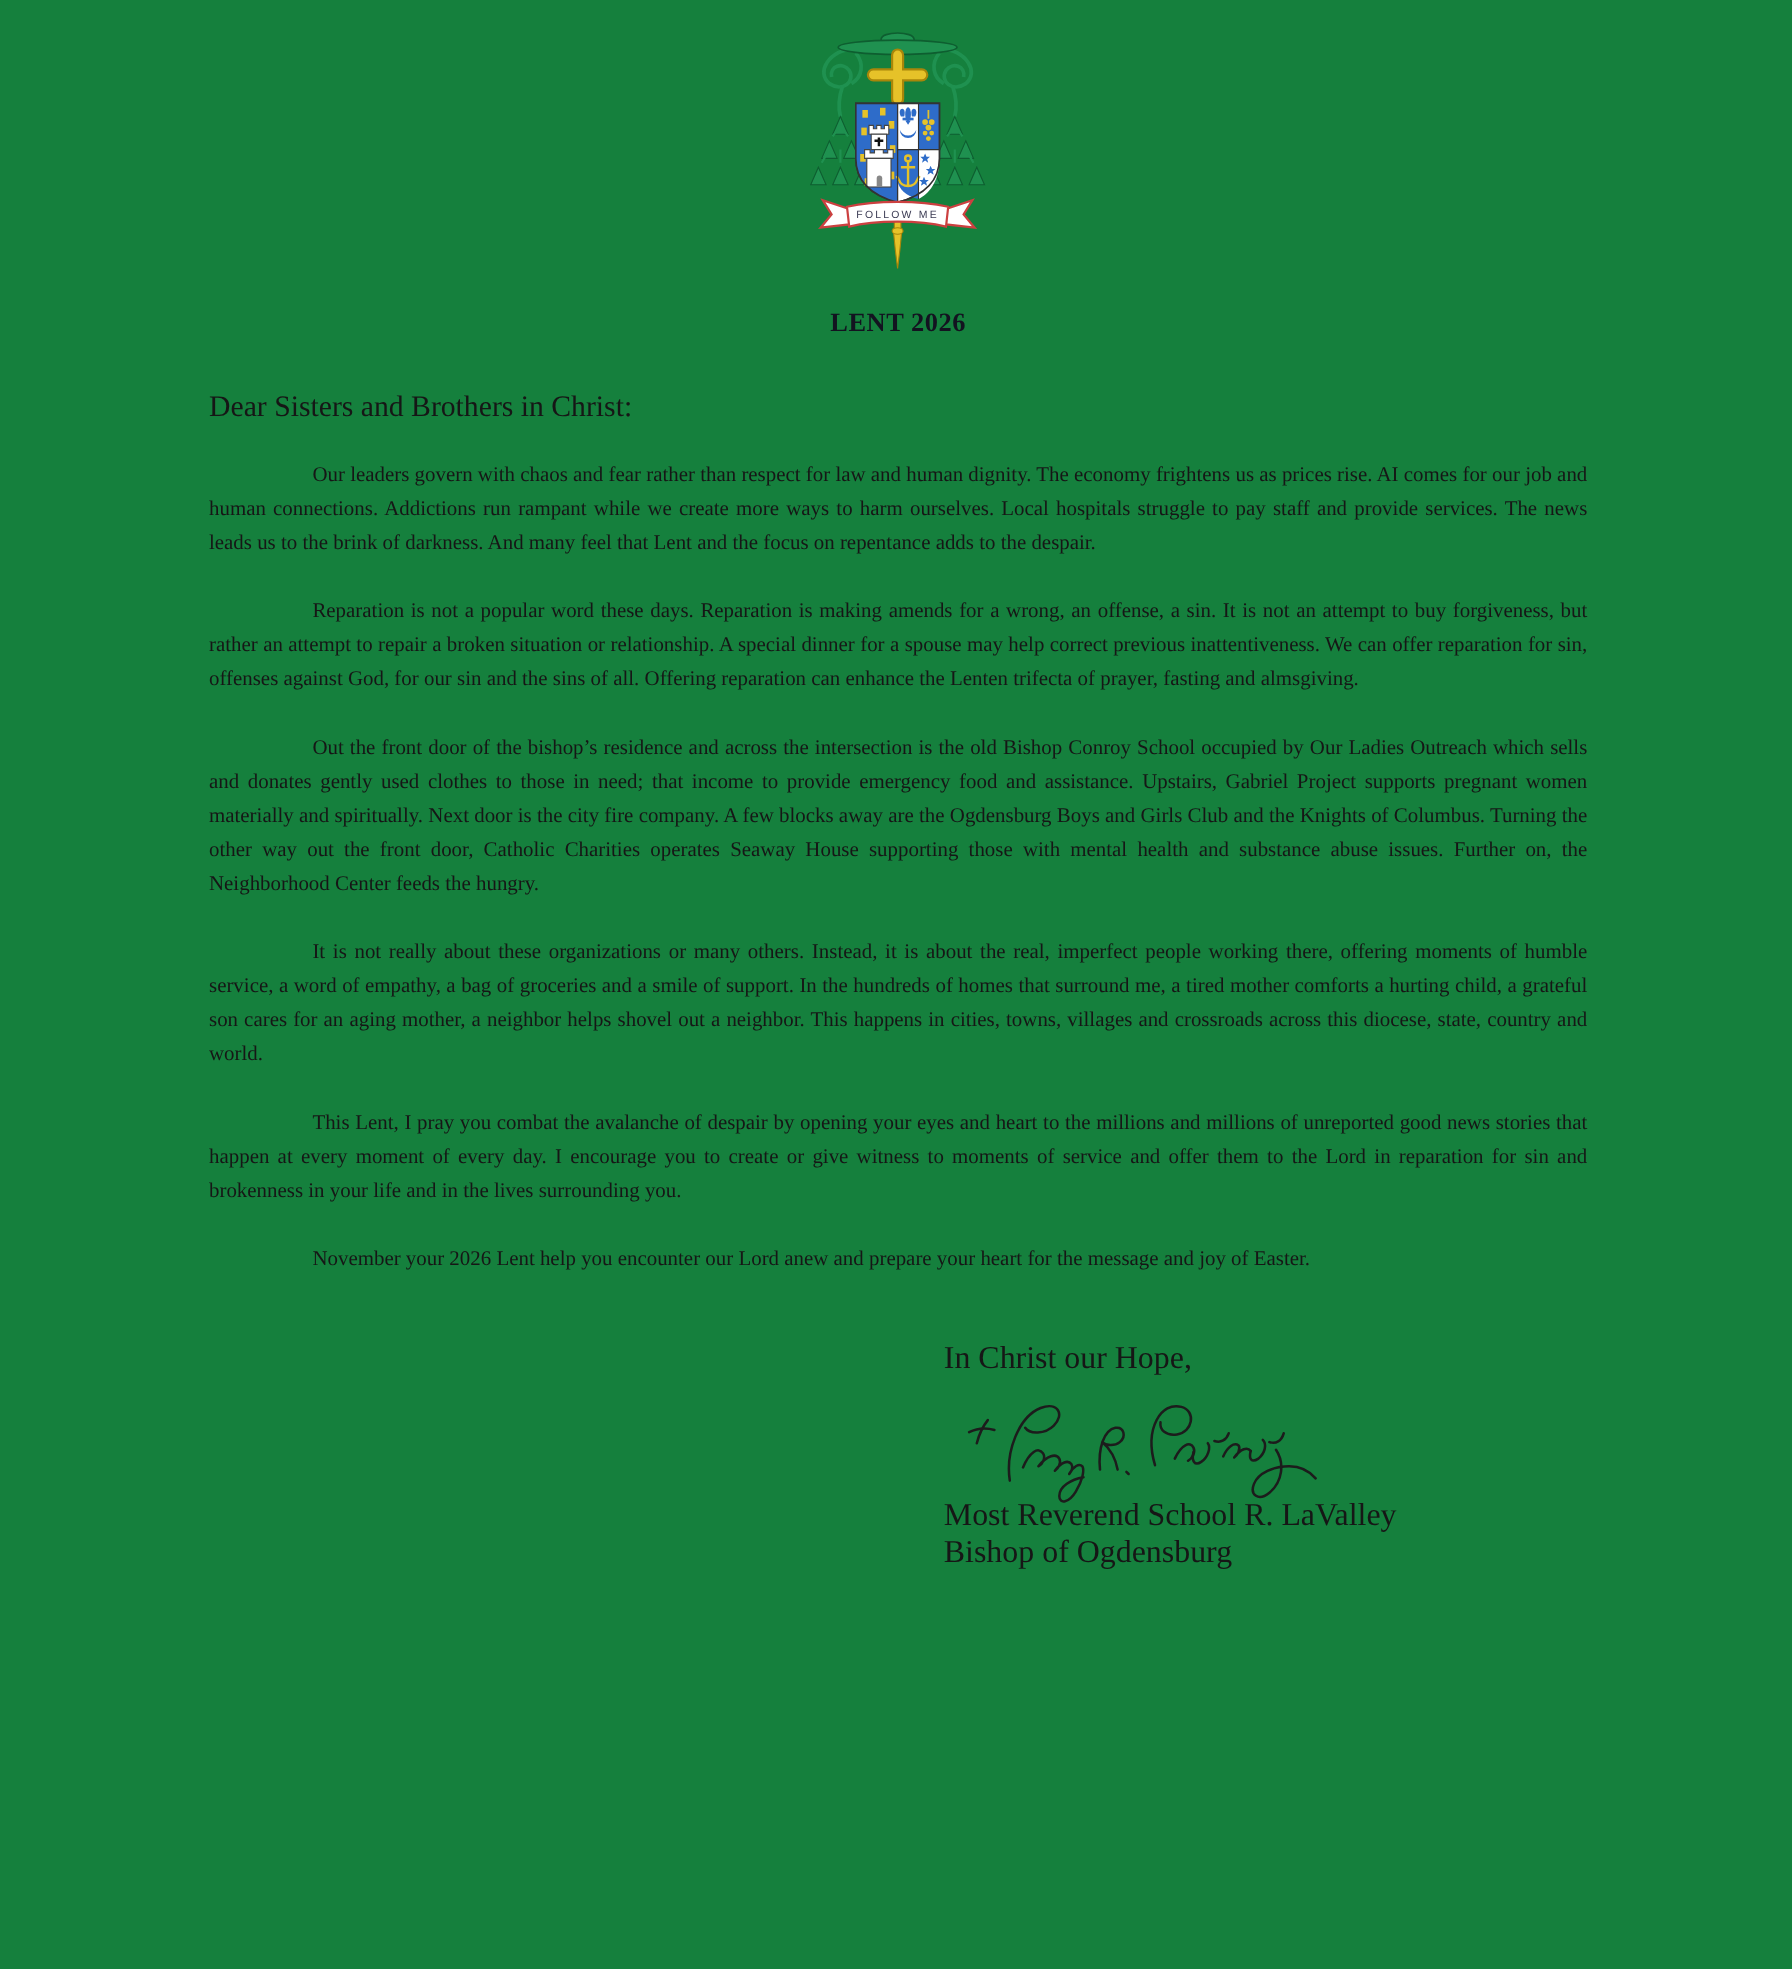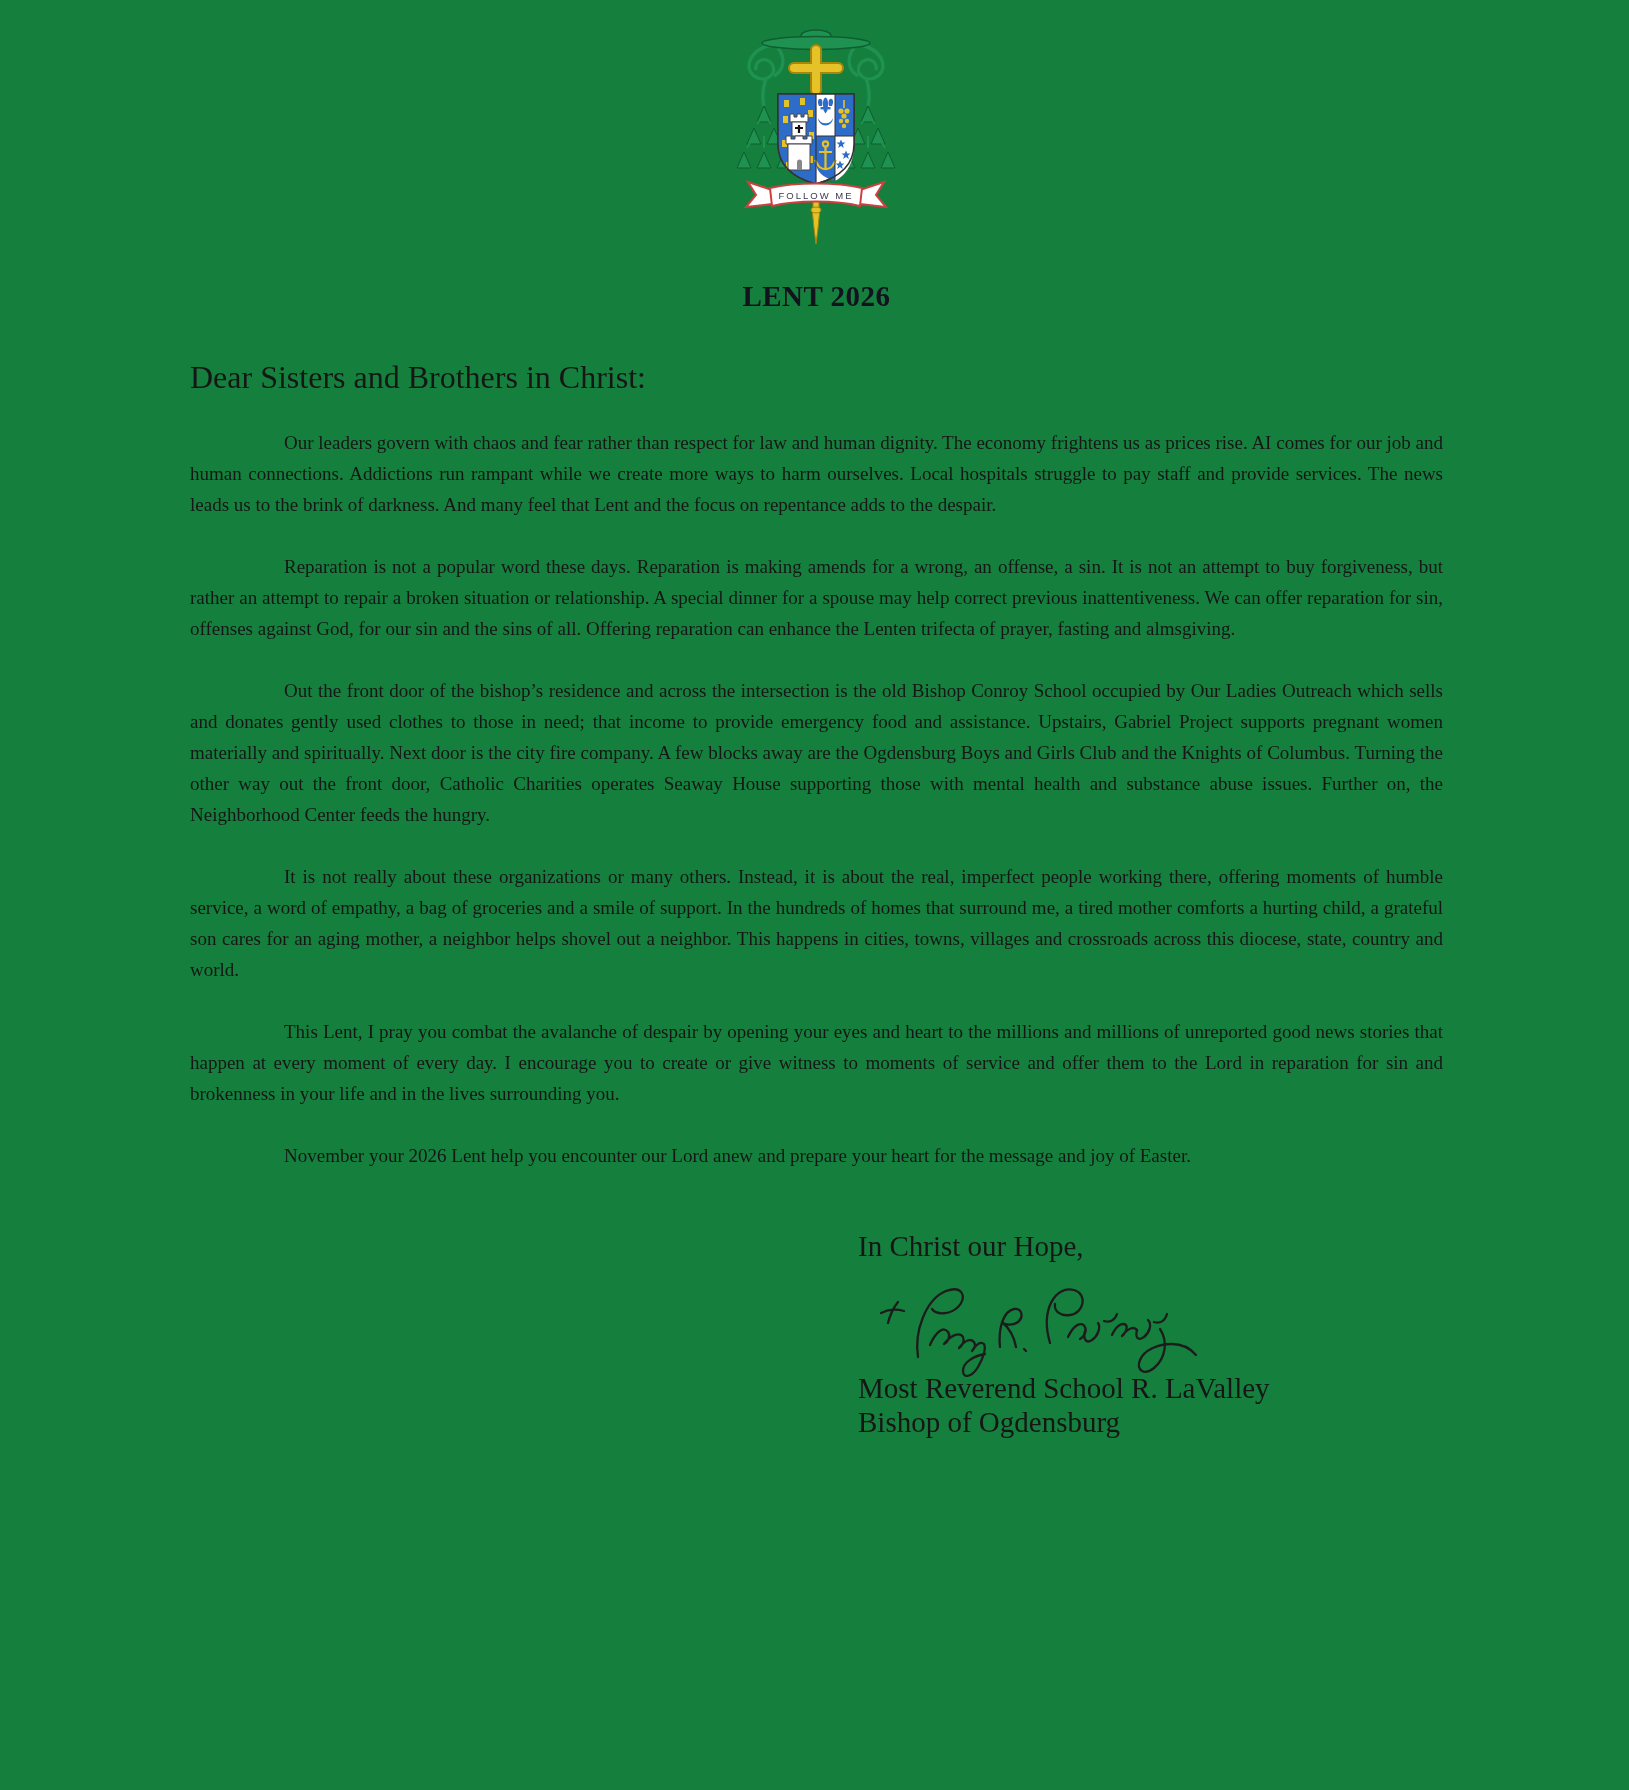--- a/index.html
+++ b/index.html
@@ -11,27 +11,27 @@
     padding:14px 186px 0 190px;
     overflow:hidden;
     font-family:"Liberation Serif", serif;
     color:#161616;
   }
   .crest-wrap { text-align:center; margin:0 0 0 -2px; }
   .crest-wrap svg { display:inline-block; }
   .title {
     text-align:center;
     font-weight:bold;
-    font-size:29px;
+    font-size:24px;
     letter-spacing:0.5px;
     margin:30px 0 0 0;
     color:#131320;
   }
   .salutation {
-    font-size:32px;
+    font-size:27px;
     margin-top:46px;
   }
   p.para {
     font-size:19px;
     line-height:31px;
     text-align:justify;
     text-indent:94px;
     margin:31px 0 0 0;
   }
   .closing {

